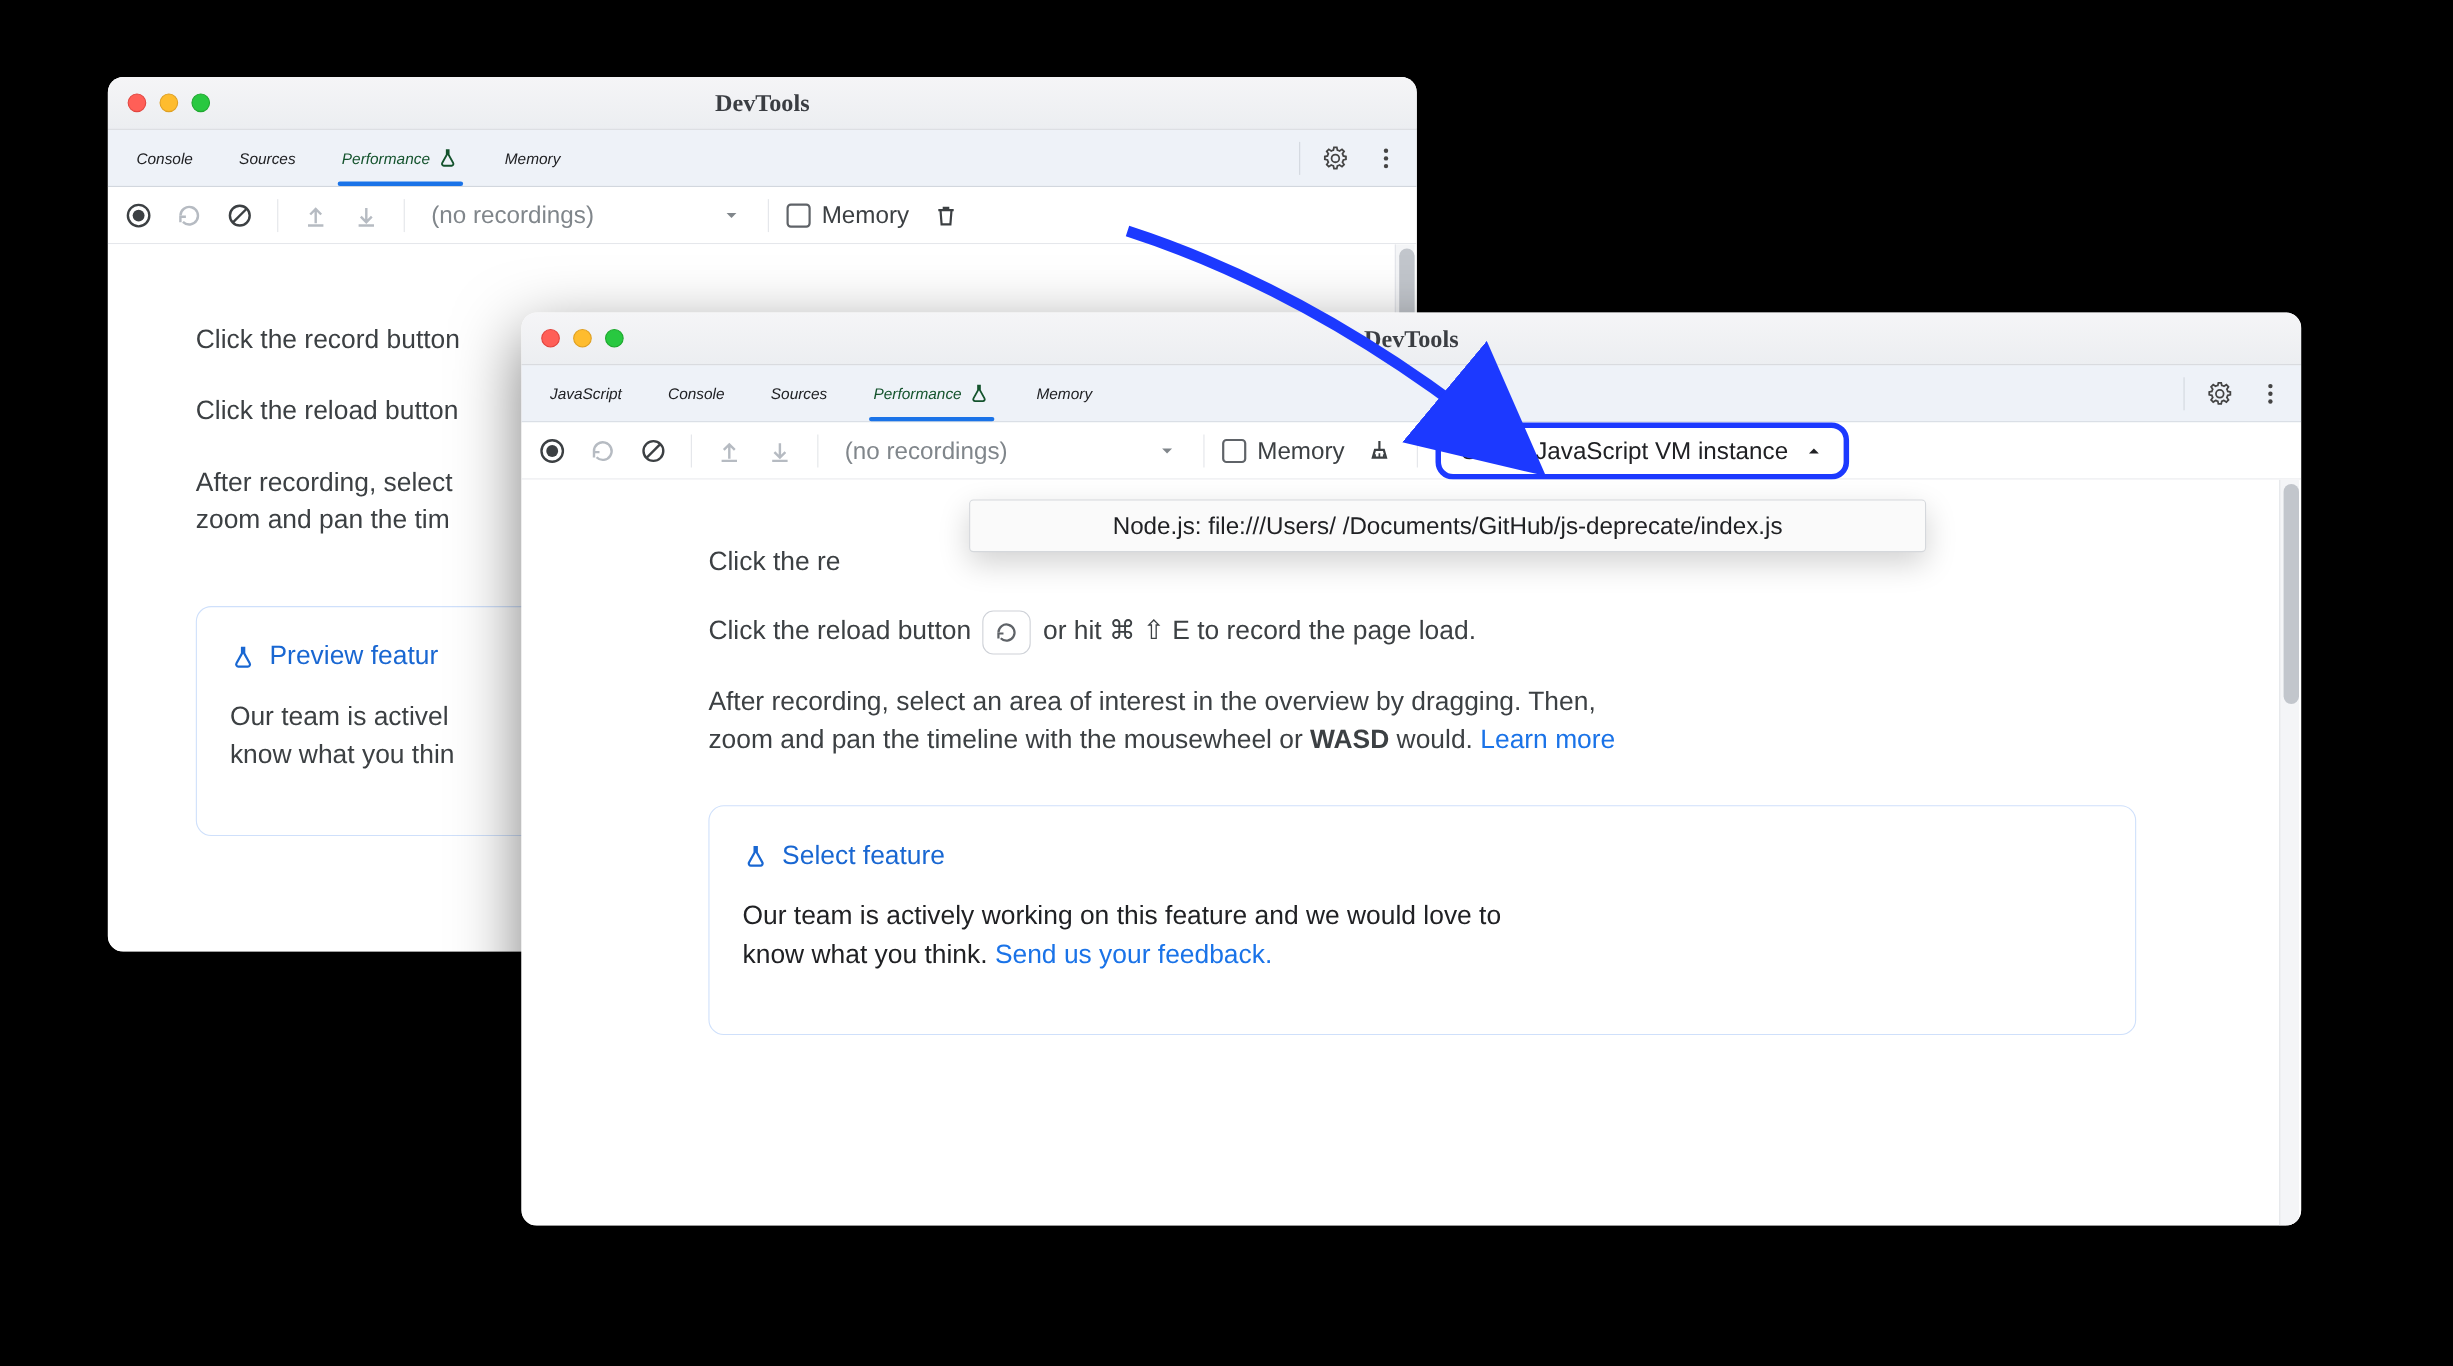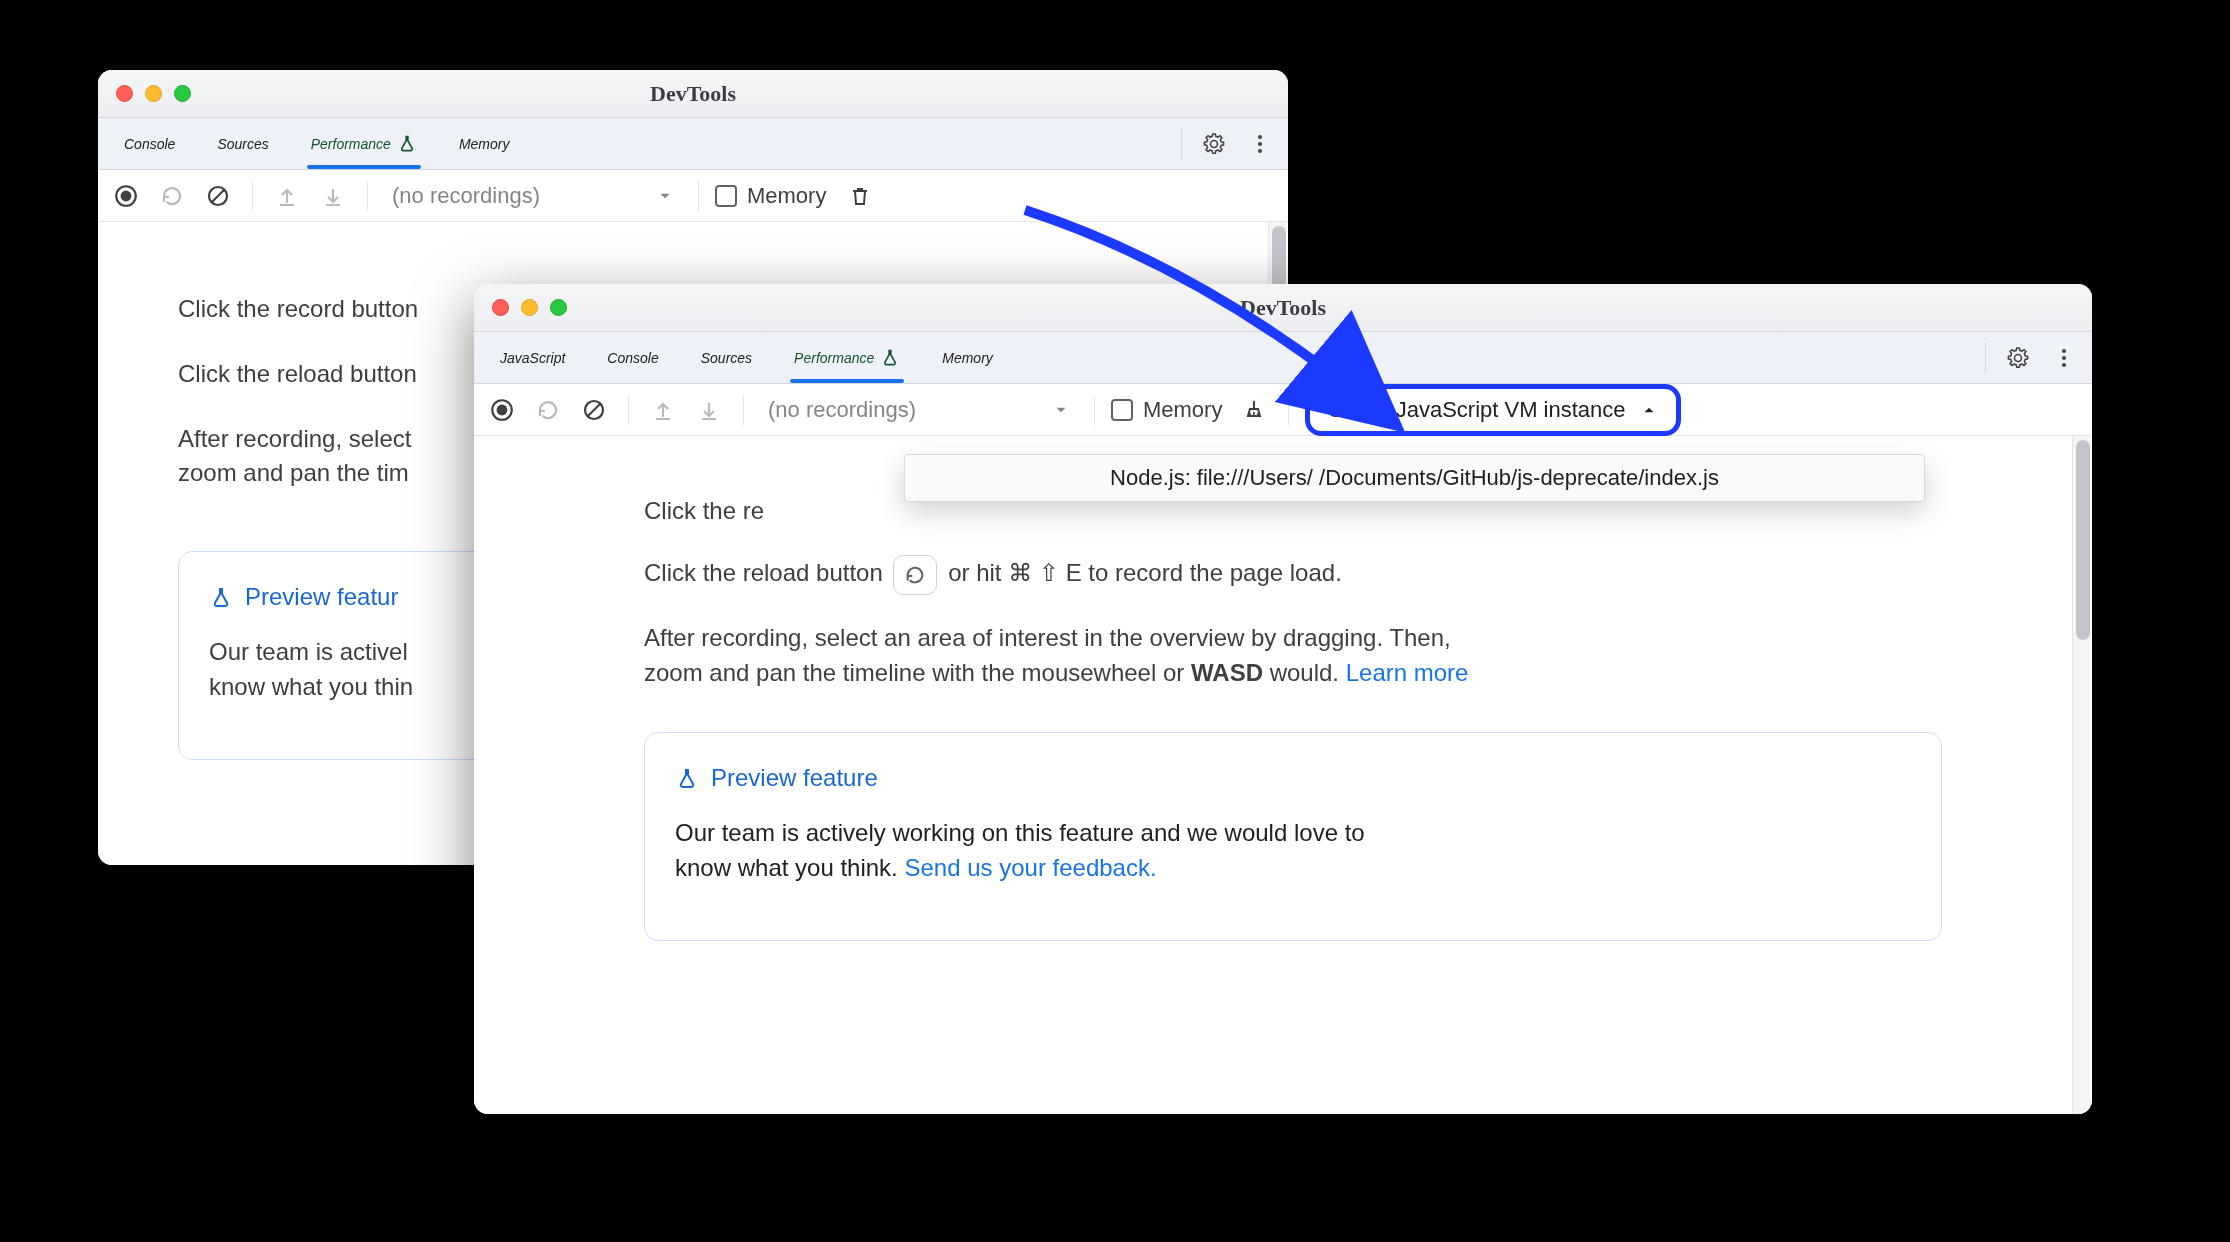--- a/index.html
+++ b/index.html
@@ -387,21 +387,21 @@
       <svg class="caret-up" width="18" height="18" viewBox="0 0 24 24">
           <use href="#i-caret-up"></use>
         </svg>
     </span>
   </div>
 
   <div class="content">
     <div class="scroll-track"></div>
     <div class="scroll-thumb" style="top:4px;height:200px"></div>
 
-    <div class="menu" style="left:430px; top:18px; width:1021px;">
+    <div class="menu" style="left:407px; top:18px; width:870px;">
       <div class="menu-item">Node.js: file:///Users/        /Documents/GitHub/js-deprecate/index.js</div>
     </div>
 
     <div class="content-inner" style="padding-left:170px; padding-right:150px; padding-top:58px">
       <p>Click the re</p>
 
       <p style="margin-top:20px">
         <span>Click the reload button </span>
         <span class="inline-btn">
             <svg width="22" height="22" viewBox="0 0 24 24" style="color:#5f6368">
@@ -418,21 +418,21 @@
         <span>zoom and pan the timeline with the mousewheel or </span><span class="wasd">WASD</span><span> would. </span><span class="link">Learn more</span>
       </p>
 
       <div class="preview-card">
         <div class="preview-title">
           <span>
               <svg width="24" height="24" viewBox="0 0 24 24" style="color:#1967d2">
                 <use href="#i-flask"></use>
               </svg>
             </span>
-          <span>Preview feature</span>
+          <span>Select feature</span>
         </div>
         <p style="color:#202124">
           <span>Our team is actively working on this feature and we would love to</span><br>
           <span>know what you think. </span><span class="link">Send us your feedback.</span>
         </p>
       </div>
     </div>
   </div>
 </div>
 

